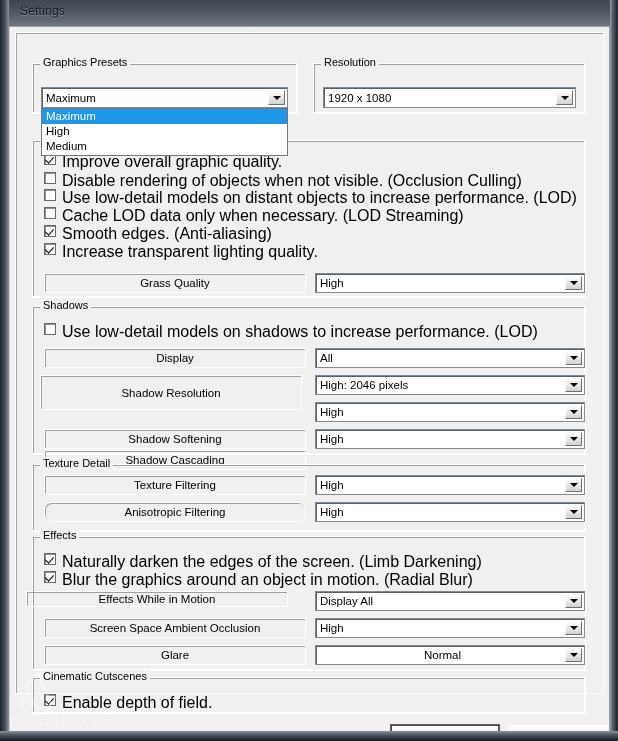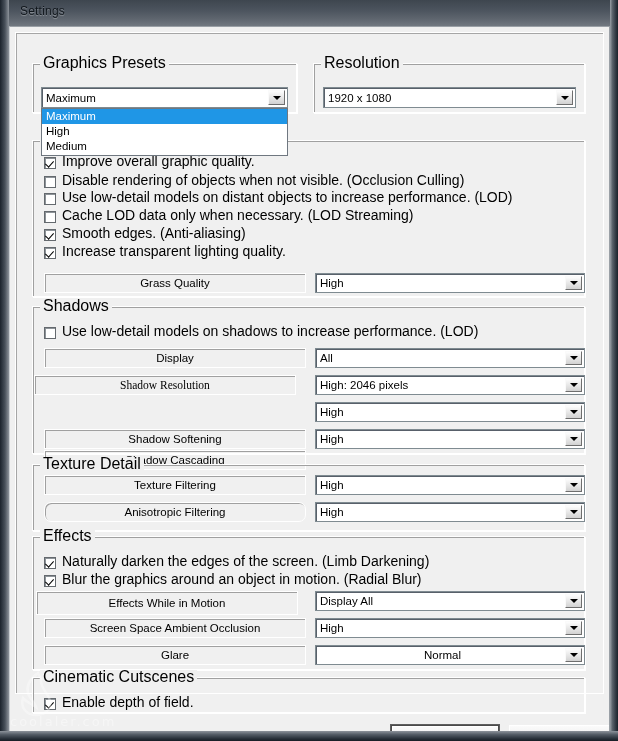--- a/index.html
+++ b/index.html
@@ -63,21 +63,21 @@
     position: absolute;
     border: 1px solid #ffffff;
     box-shadow: inset 1px 1px 0 #a0a0a0, 1px 1px 0 #ffffff;
     box-sizing: border-box;
     background: transparent;
   }
   .group > .legend {
     position: absolute; top: -8px; left: 7px;
     background: #f0f0f0;
     padding: 0 3px;
-    font-size: 16px;
+    font-size: 11px;
     color: #000;
     white-space: nowrap;
     line-height: 13px;
   }
   
   .combo {
     position: absolute;
     background: #ffffff;
     border: 1px solid #7f8b91;
     box-shadow: inset 1px 1px 0 #58606a;
@@ -129,22 +129,22 @@
     box-shadow: inset 1px 1px 0 #a0a0a0;
     box-sizing: border-box;
     display: flex; align-items: center; justify-content: center;
     font-size: 11.5px; color: #000;
     background: transparent;
     white-space: nowrap;
   }
   
   .cbrow {
     position: absolute;
-    display: flex; align-items: flex-end;
-    font-size: 14px; color: #000;
+    display: flex; align-items: flex-start;
+    font-size: 16px; color: #000;
     white-space: nowrap;
   }
   .cbox {
     width: 12px; height: 12px;
     background: #ffffff;
     border: 1px solid #64696e;
     box-shadow: inset 1px 1px 0 #8d9398;
     box-sizing: border-box;
     position: relative;
     margin-right: 6px;
@@ -275,21 +275,21 @@
     </div>
     <div class="slabel" style="left:34px; top:321px; width:262px; height:20px;">
       <span>Display</span>
     </div>
     <div class="combo" style="left:305px; top:321px; width:270px; height:20px;">
       <div class="ctext">All</div>
       <div class="cbtn">
         <span class="arrow-down"></span>
       </div>
     </div>
-    <div class="slabel" style="left:24px; top:348px; width:262px; height:20px;font-family:Liberation Serif, serif;">
+    <div class="slabel" style="left:30px; top:348px; width:262px; height:35px;">
       <span>Shadow Resolution</span>
     </div>
     <div class="combo" style="left:305px; top:348px; width:270px; height:20px;">
       <div class="ctext">High: 2046 pixels</div>
       <div class="cbtn">
         <span class="arrow-down"></span>
       </div>
     </div>
     <div class="slabel" style="left:34px; top:375px; width:262px; height:20px;margin-top:48px;">
       <span>Shadow Cascading</span>
@@ -336,21 +336,21 @@
       <div class="legend">Effects</div>
     </div>
     <div class="cbrow" style="left:34px; top:526px;">
       <span class="cbox on"></span>
       <span>Naturally darken the edges of the screen. (Limb Darkening)</span>
     </div>
     <div class="cbrow" style="left:34px; top:544px;">
       <span class="cbox on"></span>
       <span>Blur the graphics around an object in motion. (Radial Blur)</span>
     </div>
-    <div class="slabel" style="left:26px; top:564px; width:262px; height:24px;">
+    <div class="slabel" style="left:16px; top:564px; width:262px; height:16px;">
       <span>Effects While in Motion</span>
     </div>
     <div class="combo" style="left:305px; top:564px; width:270px; height:20px;">
       <div class="ctext">Display All</div>
       <div class="cbtn">
         <span class="arrow-down"></span>
       </div>
     </div>
     <div class="slabel" style="left:34px; top:591px; width:262px; height:20px;">
       <span>Screen Space Ambient Occlusion</span>

